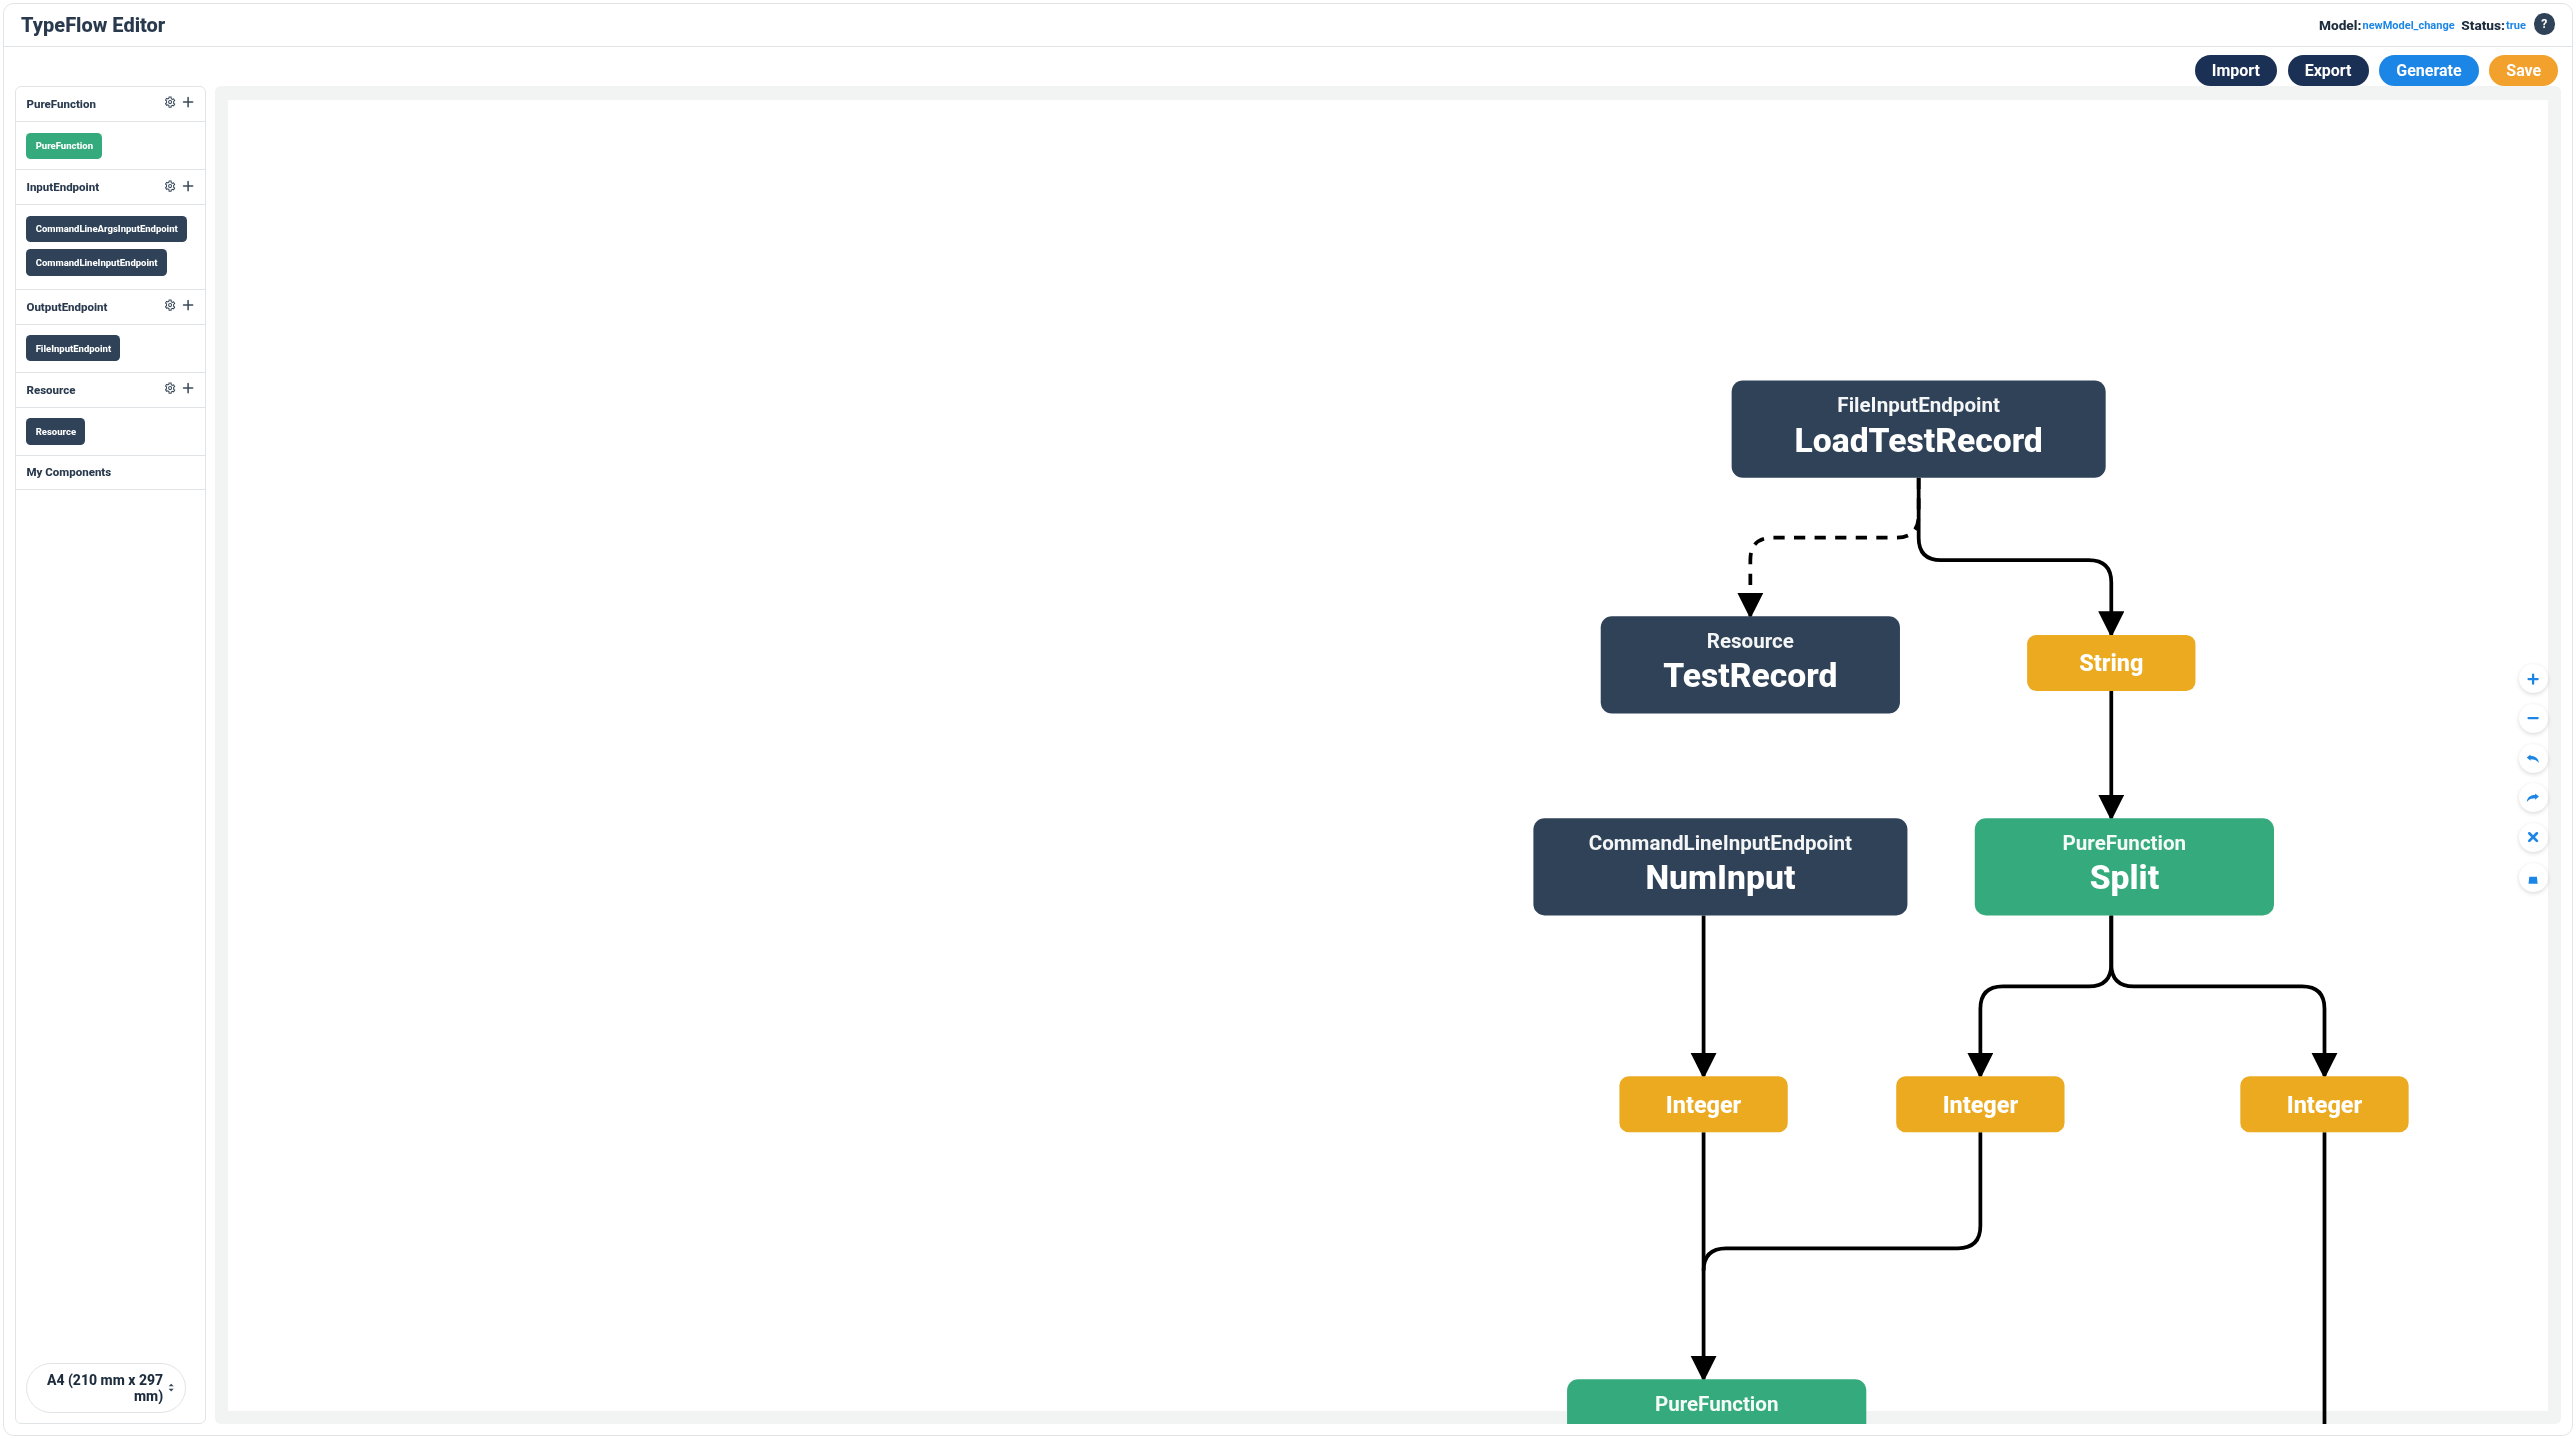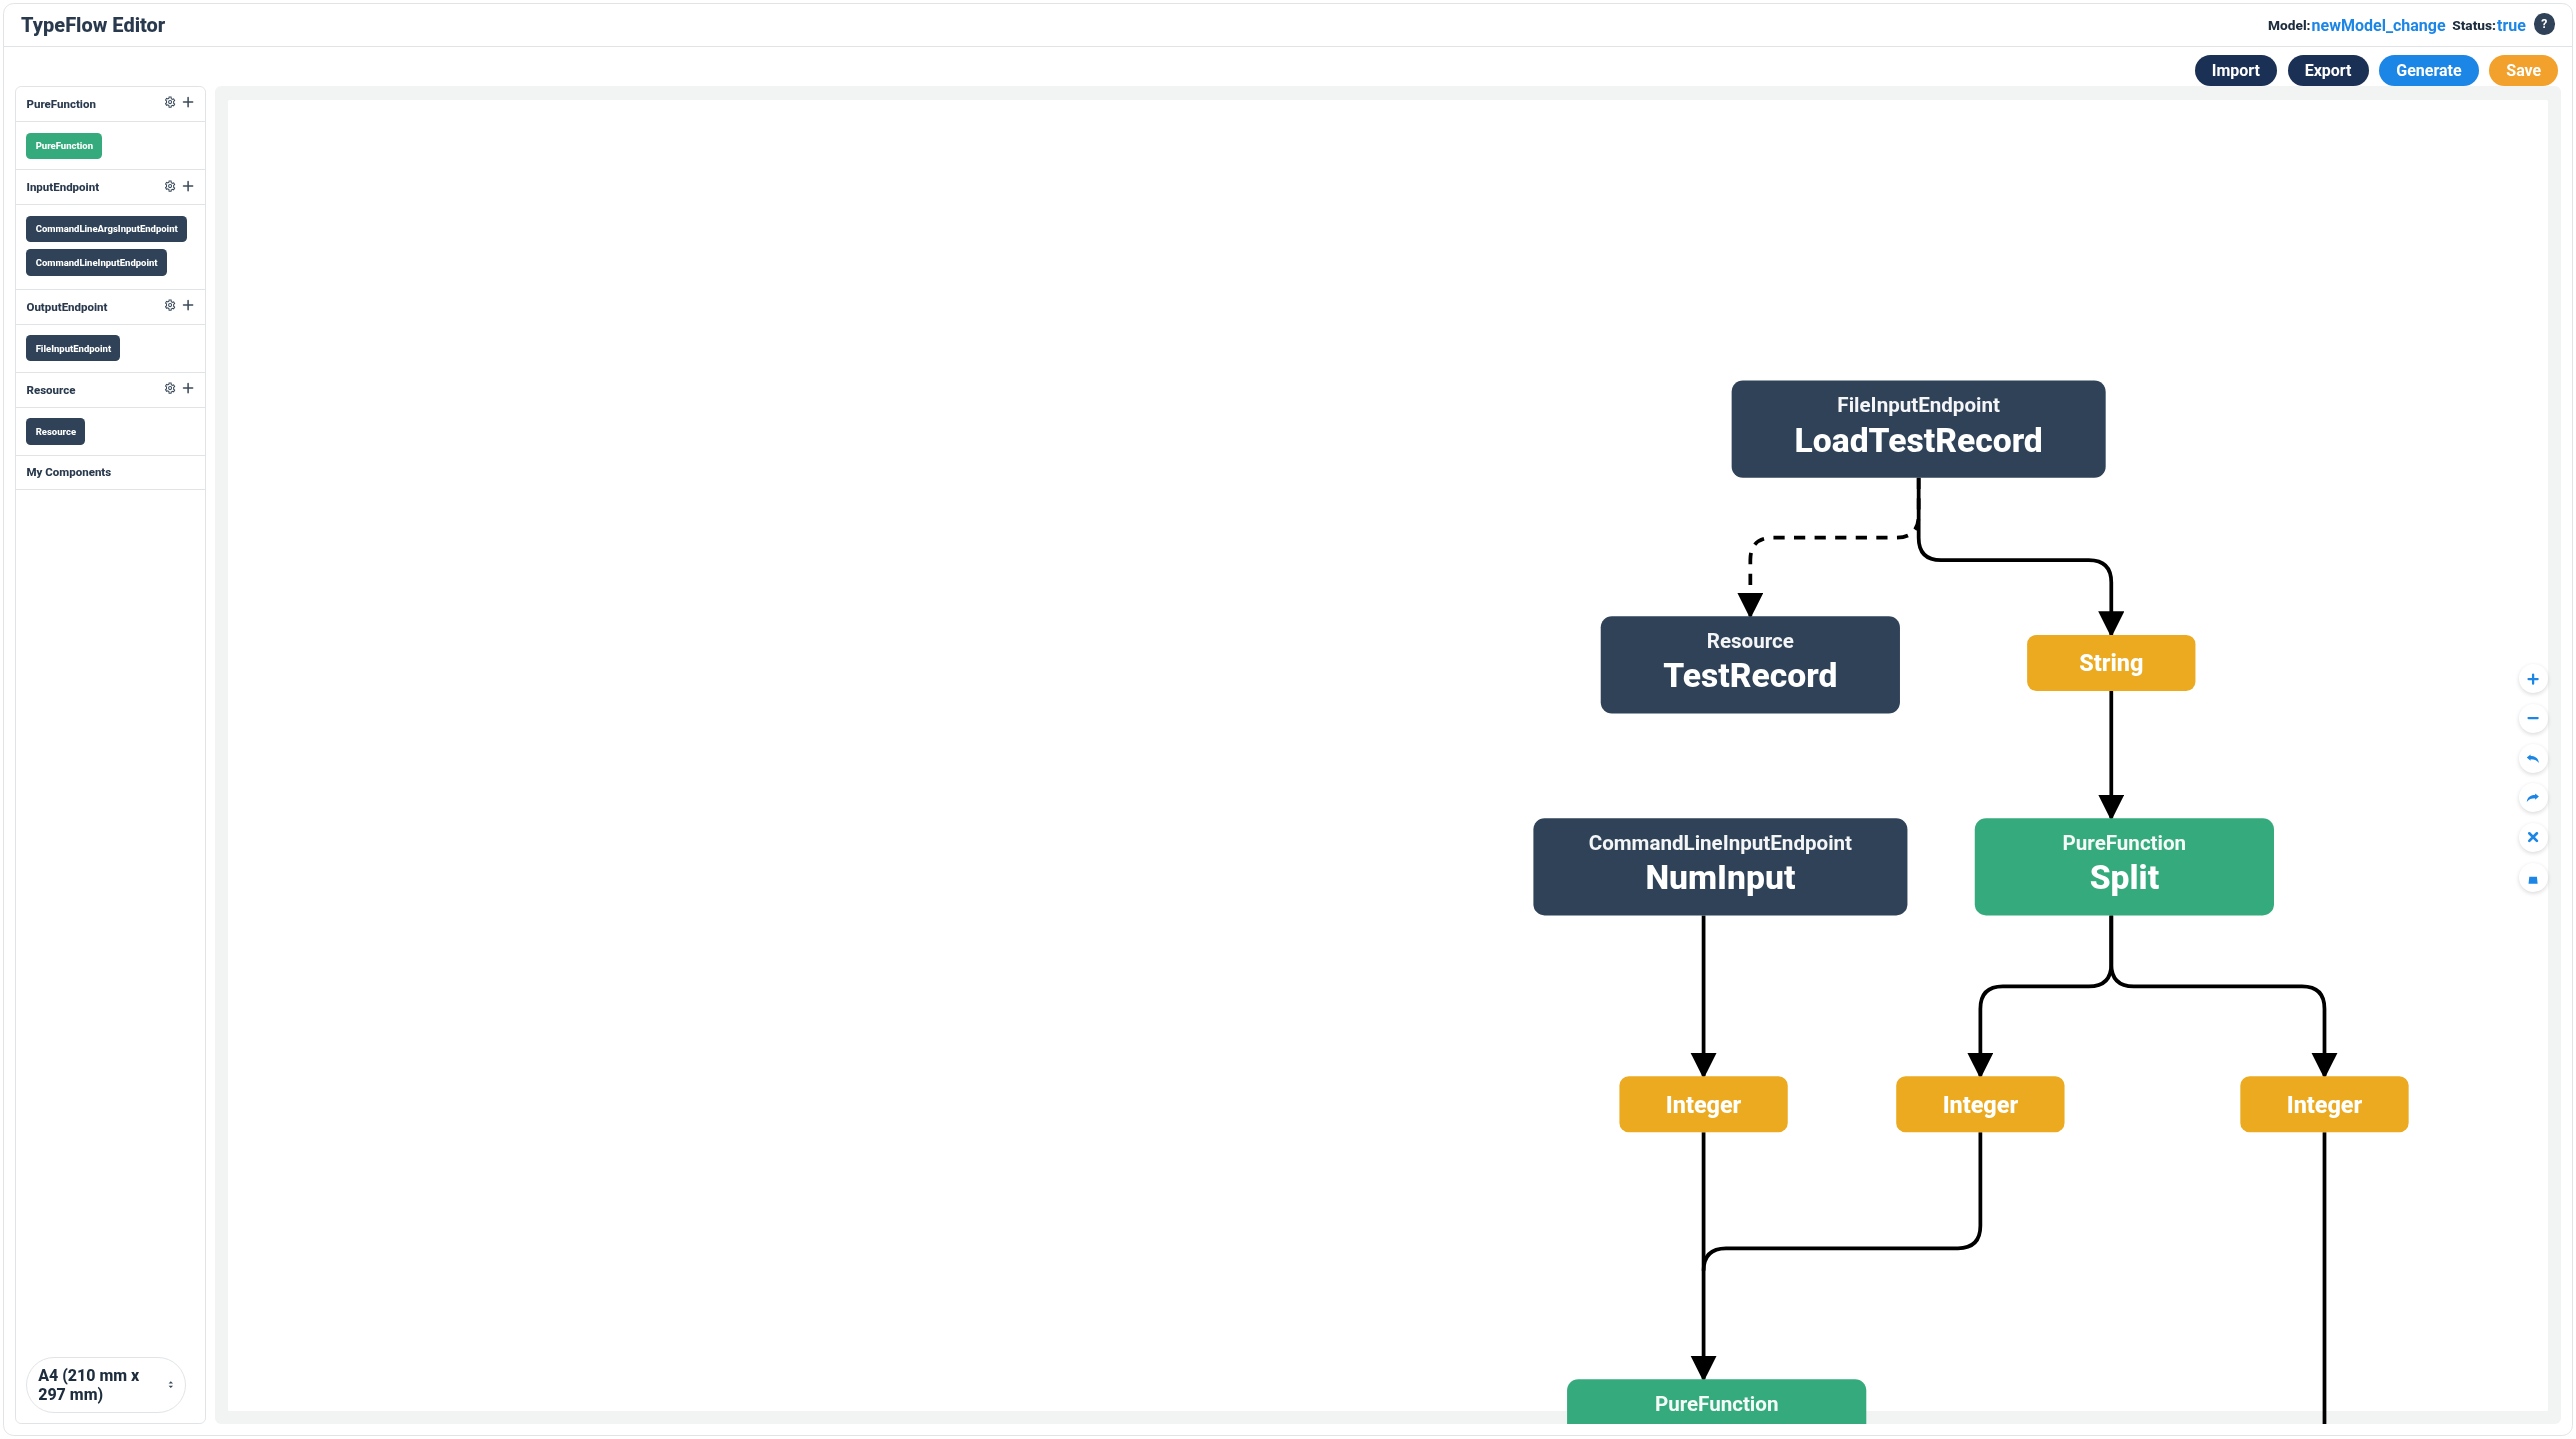--- a/index.html
+++ b/index.html
@@ -16,21 +16,21 @@
   *{box-sizing:border-box;font-family:-apple-system,BlinkMacSystemFont,"Segoe UI",Roboto,Helvetica,Arial,sans-serif;}
   html,body{margin:0;height:100%;}
   body{background:#fff;color:var(--text);}
 
   .app-frame{border:0.8px solid var(--border);border-radius:10.7px;margin:3.1px;overflow:hidden;height:calc(100% - 6.1px);display:flex;flex-direction:column;}
 
   .header{display:flex;padding:9.2px 17px;border-bottom:0.8px solid var(--border);}
   .header h1{margin:0;font-size:20px;font-weight:800;color:#2a3a4e;flex:0 0 auto;}
   .header-spacer{flex:1;}
   .header-status{display:flex;align-items:center;gap:1px;font-size:13.7px;font-weight:800;}
-  .header-status .link{color:#1c86e6;font-size:16px;font-weight:700;}
+  .header-status .link{color:#1c86e6;font-size:11px;font-weight:700;}
   .help{width:21.4px;height:21.4px;border-radius:50%;background:var(--navy);color:#fff;display:flex;align-items:center;justify-content:center;font-weight:700;margin-left:7.6px;cursor:pointer;}
 
   .toolbar{display:flex;justify-content:flex-end;gap:10.7px;padding:7.6px 13.7px 0 13.7px;}
   .btn{border:none;border-radius:763px;padding:6.1px 17px;font-size:16px;font-weight:700;color:#fff;cursor:pointer;}
   .btn.navy{background:#1b3055;}
   .btn.blue{background:var(--blue);}
   .btn.orange{background:var(--orange);}
 
   .body{display:flex;flex:1;gap:9px;padding:0 10.7px 10.7px 10.7px;min-height:0;}
 
@@ -38,21 +38,21 @@
   .group-head{display:flex;align-items:center;padding:9.2px 10.7px;border-bottom:0.8px solid var(--border);font-size:11.5px;font-weight:800;color:#2a3a4e;border-top:0.8px solid var(--border);}
   .group-head:first-child{border-top:none;}
   .group-head .sp{flex:1;}
   .group-head svg{cursor:pointer;}
   .group-body{padding:10.7px;display:flex;flex-direction:column;gap:7.6px;align-items:flex-start;position:relative;}
   .group-body.clipped{max-height:84px;overflow:hidden;}
   .chip{border-radius:4.6px;padding:7.6px 9.2px;font-size:9.5px;font-weight:800;color:#fff;cursor:grab;}
   .chip.peek{height:3.1px;padding:0 9.2px;}
   .chip.green{background:var(--green);}
   .chip.navy{background:var(--navy);}
-  .paper-select{position:absolute;bottom:10.7px;left:10.7px;right:19px;border:0.8px solid var(--border);border-radius:763px;padding:7.6px 10.7px;font-size:16px;font-weight:800;display:flex;align-items:center;justify-content:center;background:#fff;}
+  .paper-select{position:absolute;bottom:10.7px;left:10.7px;right:19px;border:0.8px solid var(--border);border-radius:763px;padding:7.6px 10.7px;font-size:14px;font-weight:800;display:flex;align-items:center;justify-content:center;background:#fff;text-align:right;}
   .paper-select svg{margin-left:4.6px;}
 
   .canvas-wrap{flex:1;background:var(--grey-bg);border-radius:6.1px;position:relative;overflow:hidden;}
   .canvas-inner{position:absolute;inset:13.7px;background:#fff;border-radius:1.5px;}
   .canvas-svg{position:absolute;inset:13.7px;}
 
   .float-controls{position:absolute;right:13.7px;top:50%;transform:translateY(-40%);display:flex;flex-direction:column;gap:10.7px;}
   .fab{width:29px;height:29px;border-radius:50%;background:#fff;box-shadow:0 1.5px 4.6px rgba(0,0,0,0.15);display:flex;align-items:center;justify-content:center;cursor:pointer;color:#1c86e6;}
 
   

